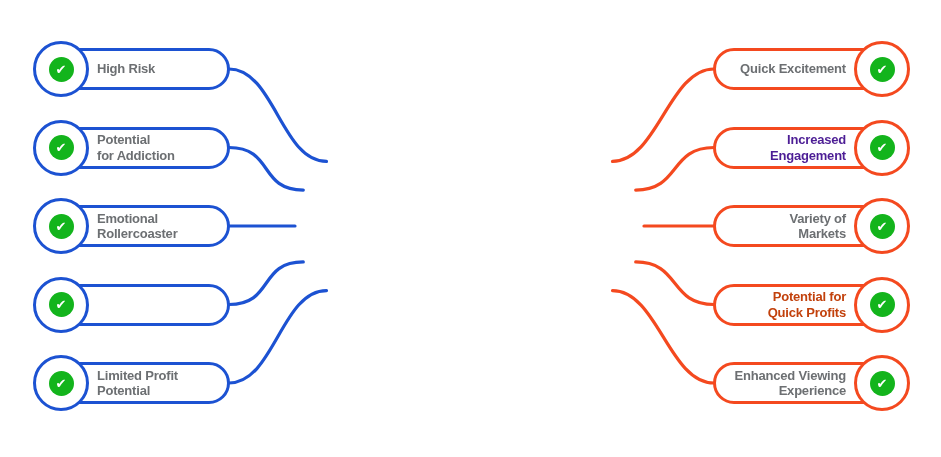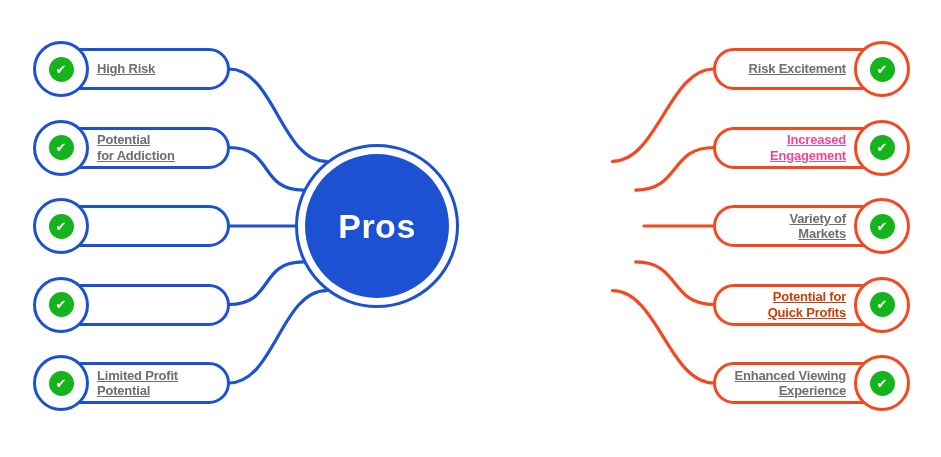--- a/index.html
+++ b/index.html
@@ -32,21 +32,21 @@
   .check{
     width:25px;height:25px;border-radius:50%;
     display:flex;align-items:center;justify-content:center;
     color:#ffffff;font-size:13px;font-weight:bold;
     font-family:"DejaVu Sans",sans-serif;
   }
   .pill .label{
     position:absolute;top:8px;height:42px;z-index:2;
     display:flex;align-items:center;
     font-size:13px;font-weight:bold;line-height:1.18;
-    letter-spacing:-0.2px;white-space:pre;text-decoration:underline;
+    letter-spacing:-0.2px;white-space:pre;
   }
   .pill.left  .label{left:64px;}
   .pill.right .label{right:64px;justify-content:flex-end;text-align:right;}
 
   
   .node{
     position:absolute;width:164px;height:164px;
     border:3px solid #000;border-radius:50%;
     background:#ffffff;box-sizing:border-box;z-index:2;
   }
@@ -67,25 +67,20 @@
       <path d="M 229 147.5 C 274 147.5, 258.2988882034683 190.05356596329565, 303.2988882034683 190.05356596329565" fill="none" stroke="#1c52d2" stroke-width="3.2" stroke-linecap="round"></path>
       <path d="M 714 147.5 C 669 147.5, 680.7011117965317 190.05356596329565, 635.7011117965317 190.05356596329565" fill="none" stroke="#f4491f" stroke-width="3.2" stroke-linecap="round"></path>
       <path d="M 229 226 C 274 226, 250 226, 295 226" fill="none" stroke="#1c52d2" stroke-width="3.2" stroke-linecap="round"></path>
       <path d="M 714 226 C 669 226, 689 226, 644 226" fill="none" stroke="#f4491f" stroke-width="3.2" stroke-linecap="round"></path>
       <path d="M 229 304.5 C 274 304.5, 258.2988882034683 261.9464340367043, 303.2988882034683 261.9464340367043" fill="none" stroke="#1c52d2" stroke-width="3.2" stroke-linecap="round"></path>
       <path d="M 714 304.5 C 669 304.5, 680.7011117965317 261.9464340367043, 635.7011117965317 261.9464340367043" fill="none" stroke="#f4491f" stroke-width="3.2" stroke-linecap="round"></path>
       <path d="M 229 383 C 274 383, 281.515759023296 290.6168817957512, 326.515759023296 290.6168817957512" fill="none" stroke="#1c52d2" stroke-width="3.2" stroke-linecap="round"></path>
       <path d="M 714 383 C 669 383, 657.484240976704 290.6168817957512, 612.484240976704 290.6168817957512" fill="none" stroke="#f4491f" stroke-width="3.2" stroke-linecap="round"></path>
     </svg>
 
-  <div class="node" id="pros-node" style="left: 295px; top: 144px; border-color: rgb(28, 82, 210);">
-    <div class="fill" style="background: rgb(28, 82, 210);">
-      <span>Pros</span>
-    </div>
-  </div>
 
 <div class="pill left" style="left: 33px; top: 40px;">
     <div class="rect" style="border-color: rgb(28, 82, 210);"></div>
     <div class="badge" style="border-color: rgb(28, 82, 210);">
       <div class="check" style="background: rgb(19, 180, 28);">✔</div>
     </div>
     <div class="label" style="color: rgb(108, 111, 114);">High Risk</div>
   </div>
     <div class="pill left" style="left: 33px; top: 118.5px;">
     <div class="rect" style="border-color: rgb(28, 82, 210);"></div>
@@ -93,48 +88,50 @@
       <div class="check" style="background: rgb(19, 180, 28);">✔</div>
     </div>
     <div class="label" style="color: rgb(108, 111, 114);">Potential
 for Addiction</div>
   </div>
     <div class="pill left" style="left: 33px; top: 197px;">
     <div class="rect" style="border-color: rgb(28, 82, 210);"></div>
     <div class="badge" style="border-color: rgb(28, 82, 210);">
       <div class="check" style="background: rgb(19, 180, 28);">✔</div>
     </div>
+    <div class="label" style="color: rgb(108, 111, 114);">Emotional
+Rollercoaster</div>
   </div>
     <div class="pill left" style="left: 33px; top: 275.5px;">
     <div class="rect" style="border-color: rgb(28, 82, 210);"></div>
     <div class="badge" style="border-color: rgb(28, 82, 210);">
       <div class="check" style="background: rgb(19, 180, 28);">✔</div>
     </div>
   </div>
     <div class="pill left" style="left: 33px; top: 354px;">
     <div class="rect" style="border-color: rgb(28, 82, 210);"></div>
     <div class="badge" style="border-color: rgb(28, 82, 210);">
       <div class="check" style="background: rgb(19, 180, 28);">✔</div>
     </div>
     <div class="label" style="color: rgb(108, 111, 114);">Limited Profit
 Potential</div>
   </div>
     <div class="pill right" style="left: 713px; top: 40px;">
     <div class="rect" style="border-color: rgb(244, 73, 31);"></div>
     <div class="badge" style="border-color: rgb(244, 73, 31);">
       <div class="check" style="background: rgb(19, 180, 28);">✔</div>
     </div>
-    <div class="label" style="color: rgb(108, 111, 114);">Risk Excitement</div>
+    <div class="label" style="color: rgb(108, 111, 114);">Quick Excitement</div>
   </div>
     <div class="pill right" style="left: 713px; top: 118.5px;">
     <div class="rect" style="border-color: rgb(244, 73, 31);"></div>
     <div class="badge" style="border-color: rgb(244, 73, 31);">
       <div class="check" style="background: rgb(19, 180, 28);">✔</div>
     </div>
-    <div class="label" style="color: #ec4899;">Increased
+    <div class="label" style="color: #4c1d95;">Increased
 Engagement</div>
   </div>
     <div class="pill right" style="left: 713px; top: 197px;">
     <div class="rect" style="border-color: rgb(244, 73, 31);"></div>
     <div class="badge" style="border-color: rgb(244, 73, 31);">
       <div class="check" style="background: rgb(19, 180, 28);">✔</div>
     </div>
     <div class="label" style="color: rgb(108, 111, 114);">Variety of
 Markets</div>
   </div>

